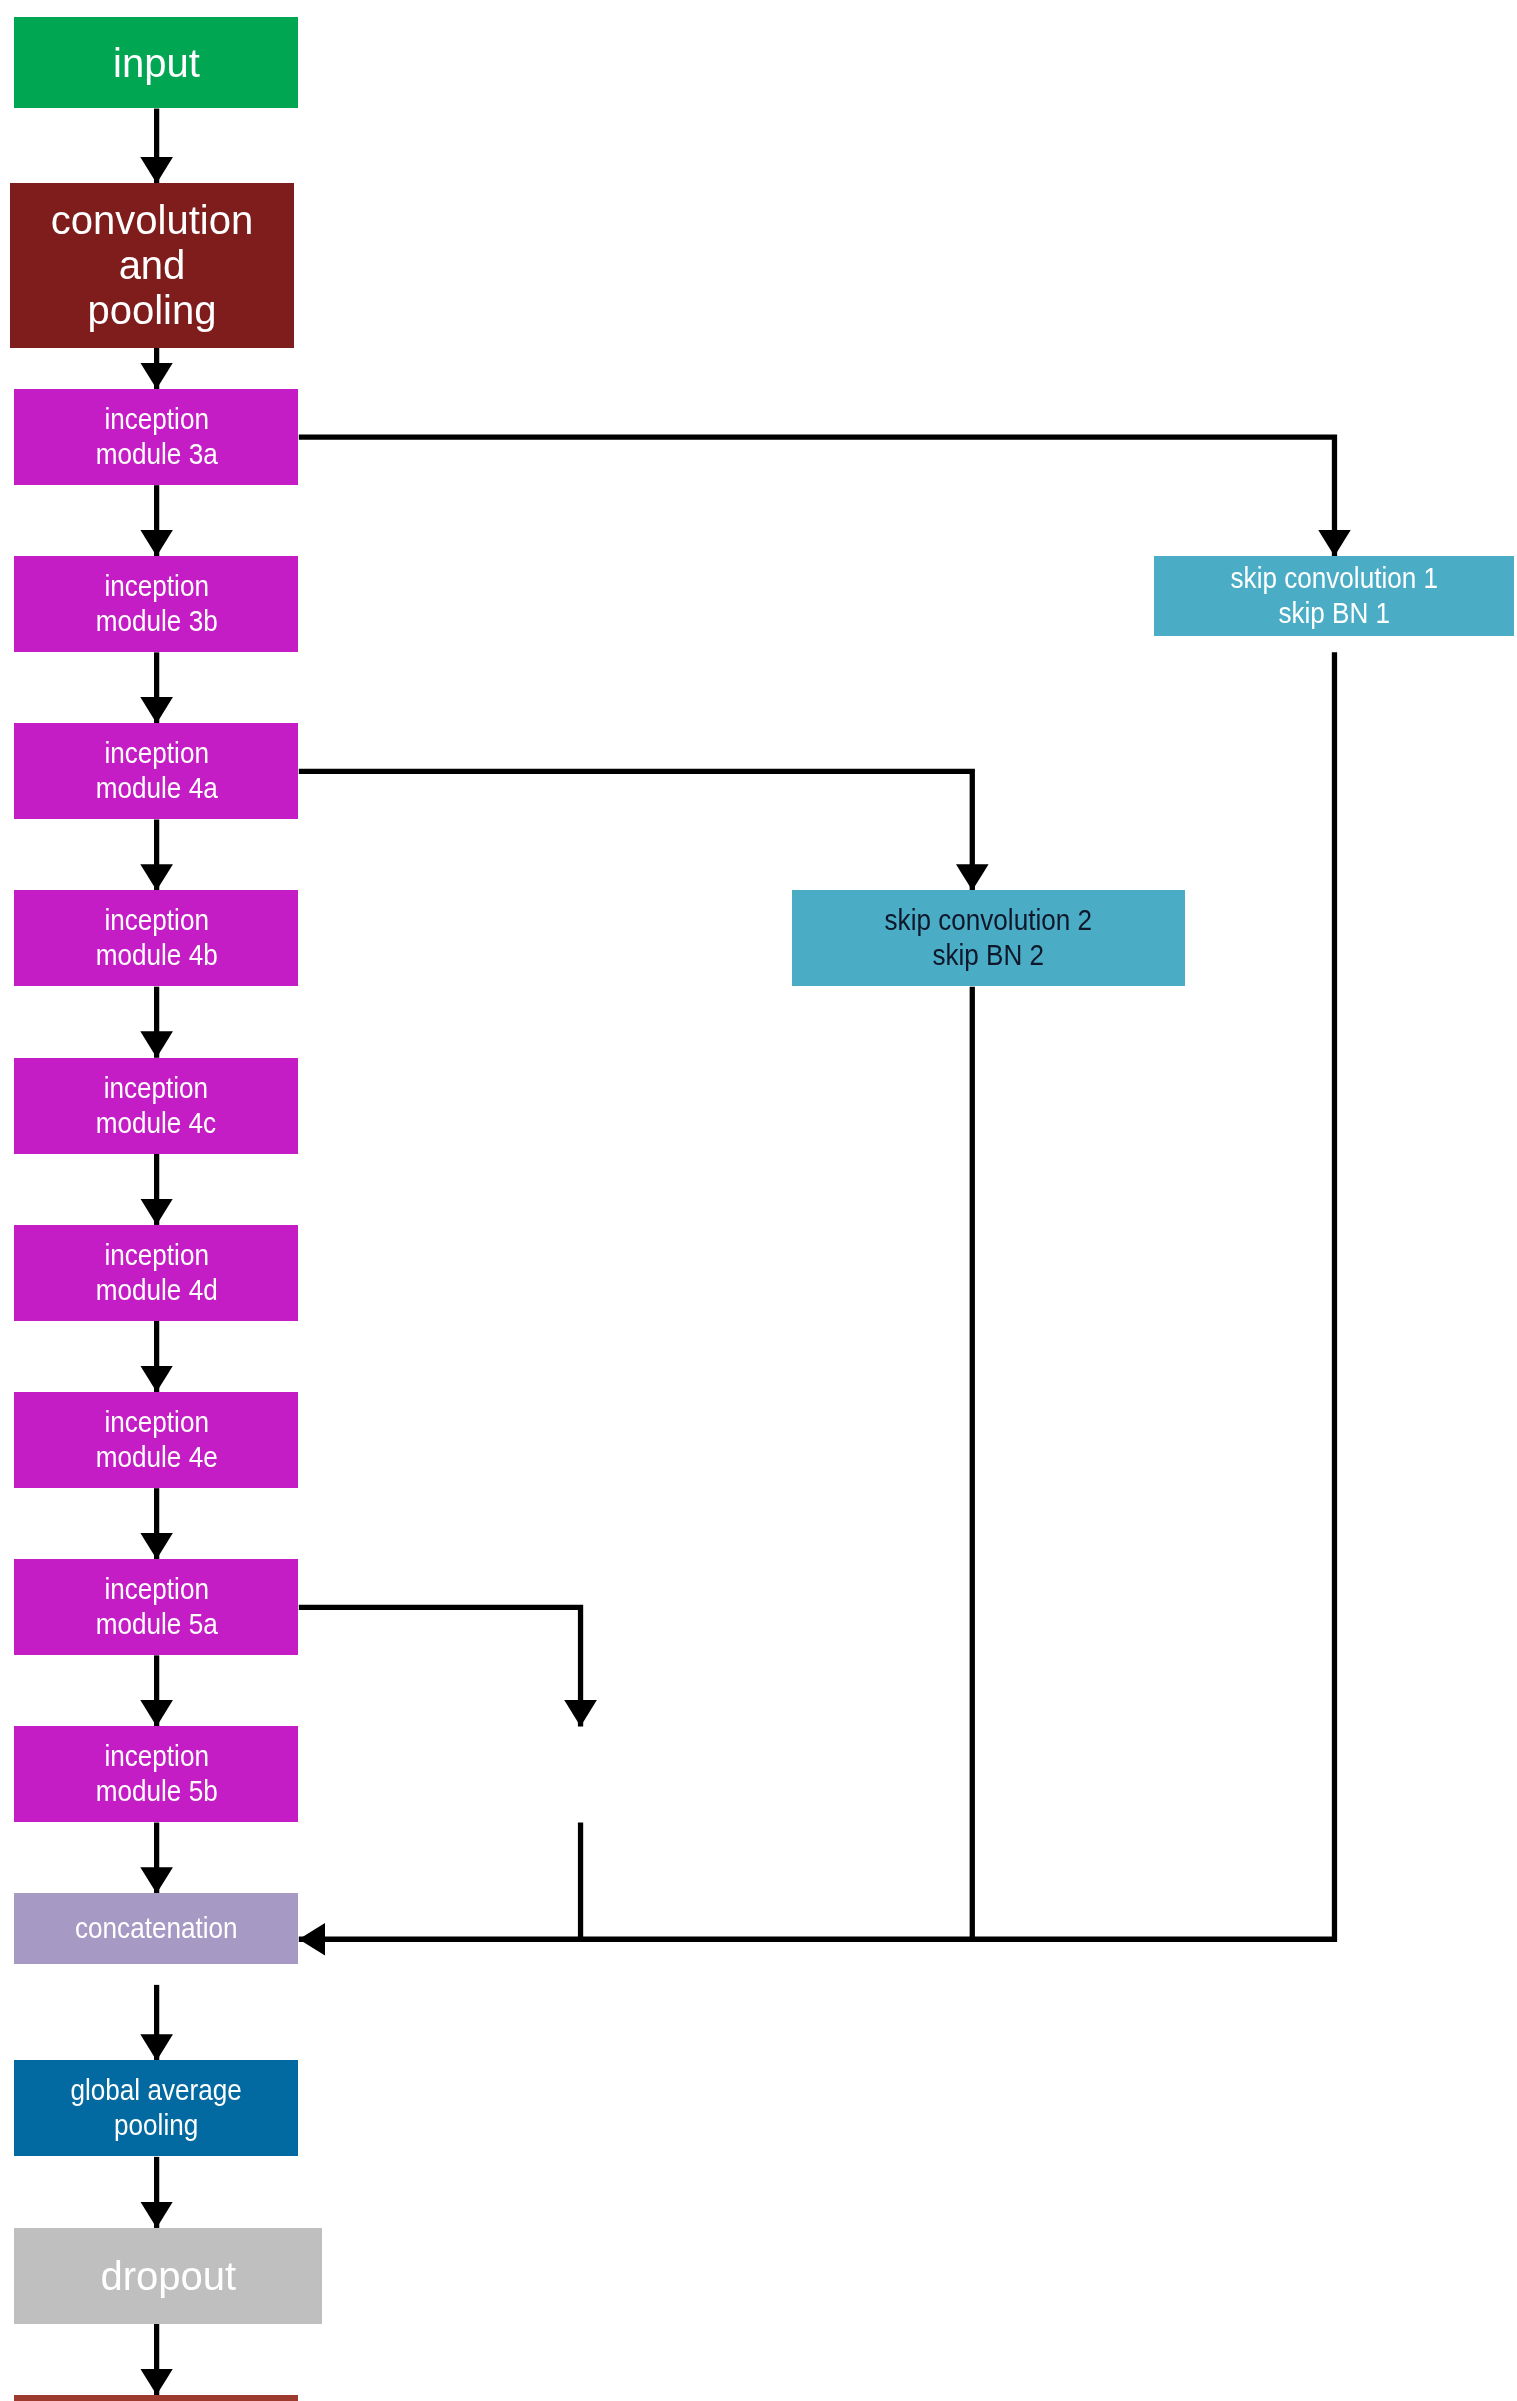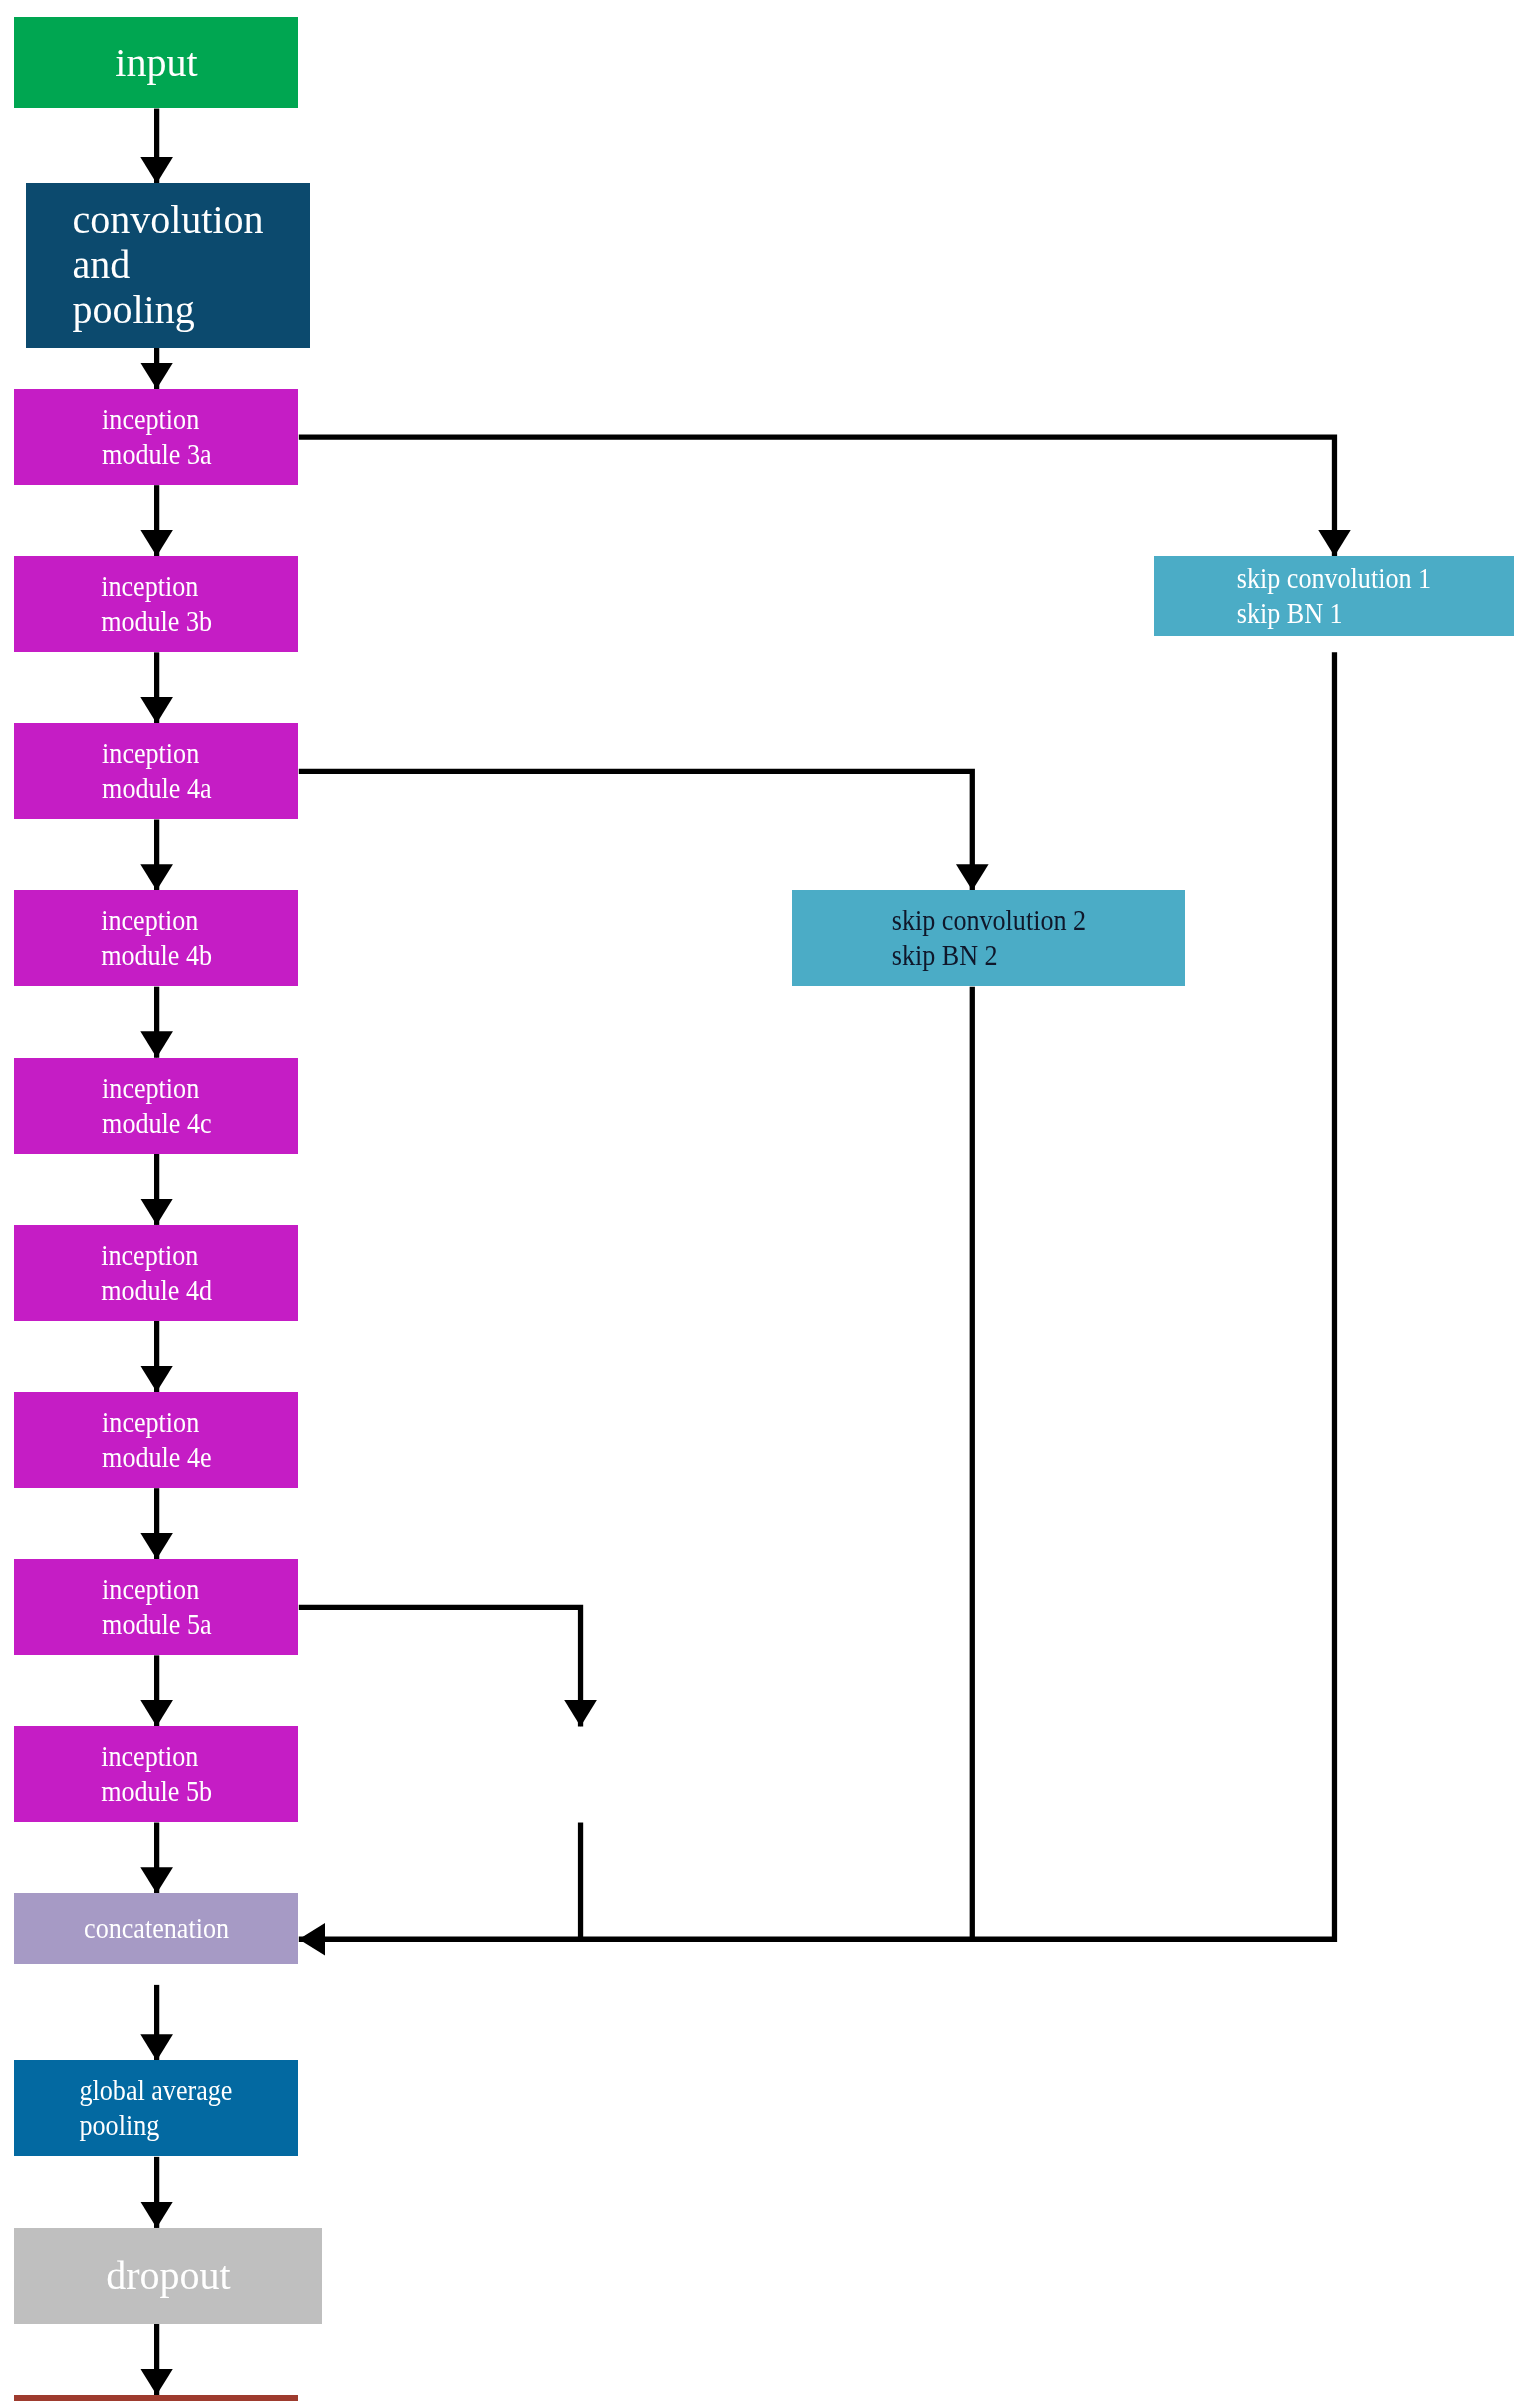--- a/index.html
+++ b/index.html
@@ -20,25 +20,25 @@
     left: 0;
     top: 0;
     width: 1518px;
     height: 2667px;
   }
   .node {
     position: absolute;
     display: flex;
     align-items: center;
     justify-content: center;
+    text-align: center;
     color: #FFFFFF;
     font-size: 40px;
     line-height: 1.16;
     box-sizing: border-box;
-    font-family: Liberation Serif, serif;
   }
   .node .label {
     white-space: pre-line;
     display: inline-block;
   }
   .node.narrow {
     font-size: 29px;
     line-height: 1.2;
   }
   .node.narrow .label {
@@ -81,21 +81,21 @@
       <path d="M 622 910 L 2778 910 L 2778 1158" class="edge" stroke="#000000" marker-end="url(#arrowhead)"></path>
       <path d="M 622 1606 L 2024 1606 L 2024 1854" class="edge" stroke="#000000" marker-end="url(#arrowhead)"></path>
       <path d="M 622 3346 L 1208.5 3346 L 1208.5 3594" class="edge" stroke="#000000" marker-end="url(#arrowhead)"></path>
       <path d="M 2778 1358 L 2778 4037 L 622 4037" class="edge" stroke="#000000" marker-end="url(#arrowhead)"></path>
       <path d="M 2024 2054 L 2024 4037" class="edge" stroke="#000000"></path>
       <path d="M 1208.5 3794 L 1208.5 4037" class="edge" stroke="#000000"></path>
     </svg>
 <div class="node" style="left: 14.4px; top: 17.3px; width: 284px; height: 91px; background: rgb(0, 166, 81); color: rgb(255, 255, 255);">
       <span class="label">input</span>
     </div>
-    <div class="node tight" style="left: 26px; top: 183px; width: 284px; height: 165px; background: #0c4a6e; color: rgb(255, 255, 255);">
+    <div class="node tight" style="left: 10px; top: 183px; width: 284px; height: 165px; background: #7f1d1d; color: rgb(255, 255, 255);">
       <span class="label">convolution
 and
 pooling</span>
     </div>
     <div class="node narrow" style="left: 14.4px; top: 389px; width: 284px; height: 96px; background: rgb(197, 29, 197); color: rgb(255, 255, 255);">
       <span class="label">inception
 module 3a</span>
     </div>
     <div class="node narrow" style="left: 14.4px; top: 556px; width: 284px; height: 96px; background: rgb(197, 29, 197); color: rgb(255, 255, 255);">
       <span class="label">inception

